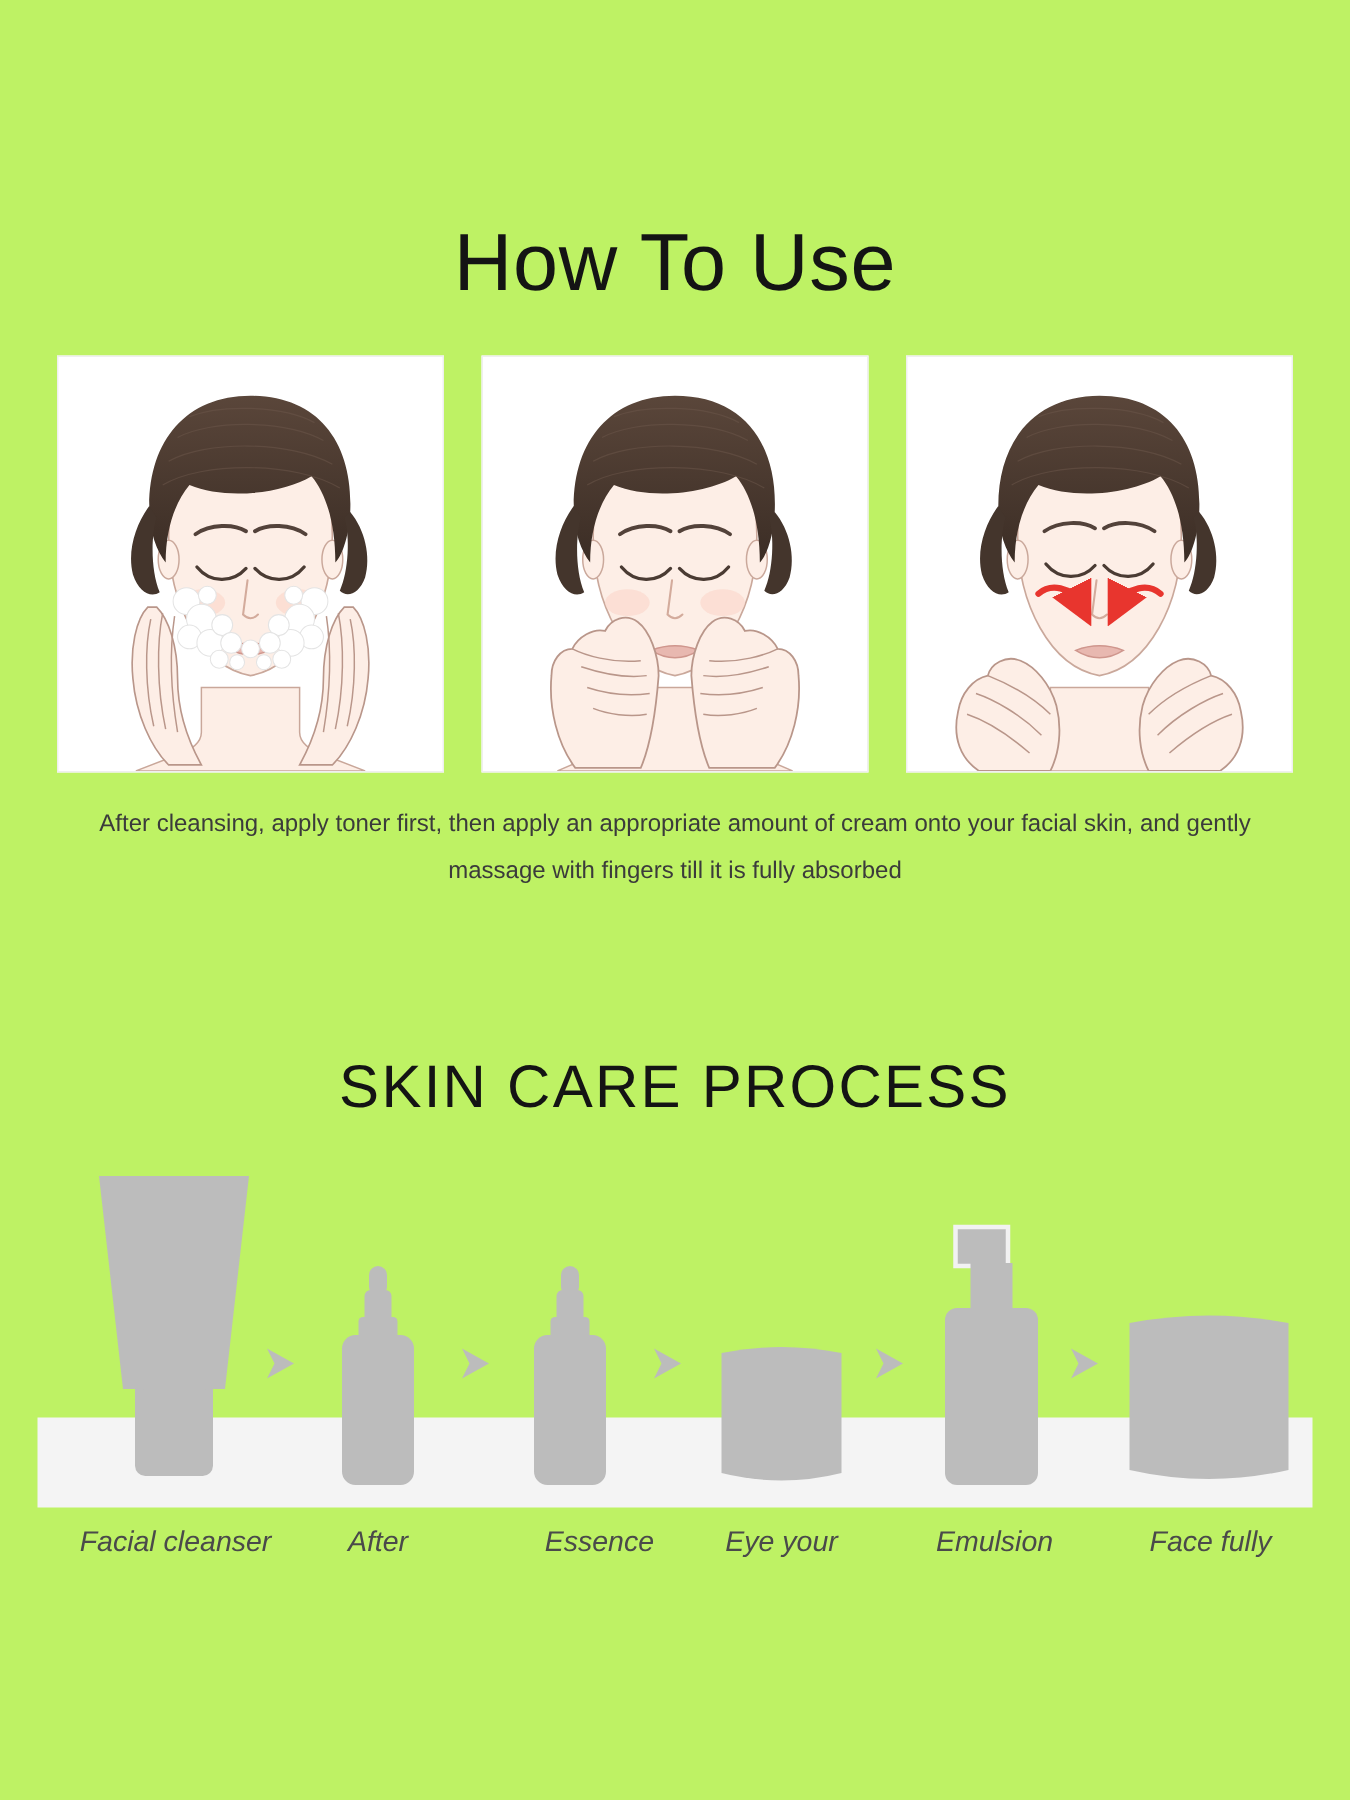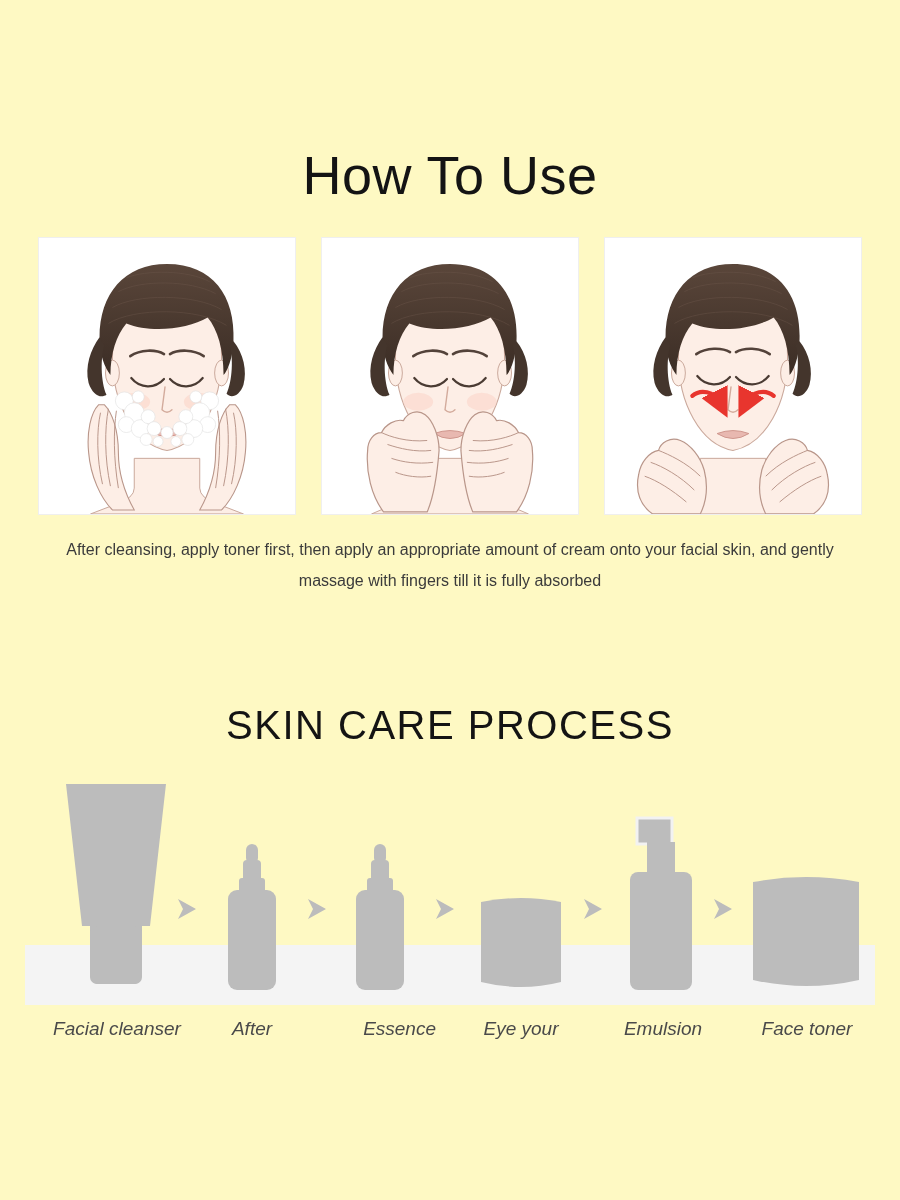--- a/index.html
+++ b/index.html
@@ -10,21 +10,21 @@
     height: 1200px;
     background: #ffffff;
     font-family: "Liberation Sans", sans-serif;
     -webkit-font-smoothing: antialiased;
   }
 
   .page {
     position: relative;
     width: 900px;
     height: 1200px;
-    background: #fef9c3;
+    background: #bef264;
     overflow: hidden;
   }
 
   
   .howto-title {
     position: absolute;
     top: 144px;
     left: 0;
     width: 900px;
     text-align: center;
@@ -414,16 +414,16 @@
         </svg>
       </div>
     </div>
 
     <div class="labels">
       <span class="label" style="left:36px; width:162px;">Facial cleanser</span>
       <span class="label" style="left:196px; width:112px;">After</span>
       <span class="label" style="left:322px; width:114px;text-align:right;">Essence</span>
       <span class="label" style="left:454px; width:134px;">Eye your</span>
       <span class="label" style="left:600px; width:126px;">Emulsion</span>
-      <span class="label" style="left:740px; width:134px;">Face toner</span>
+      <span class="label" style="left:740px; width:134px;">Face fully</span>
     </div>
   </div>
 </div>
 
 </body></html>

